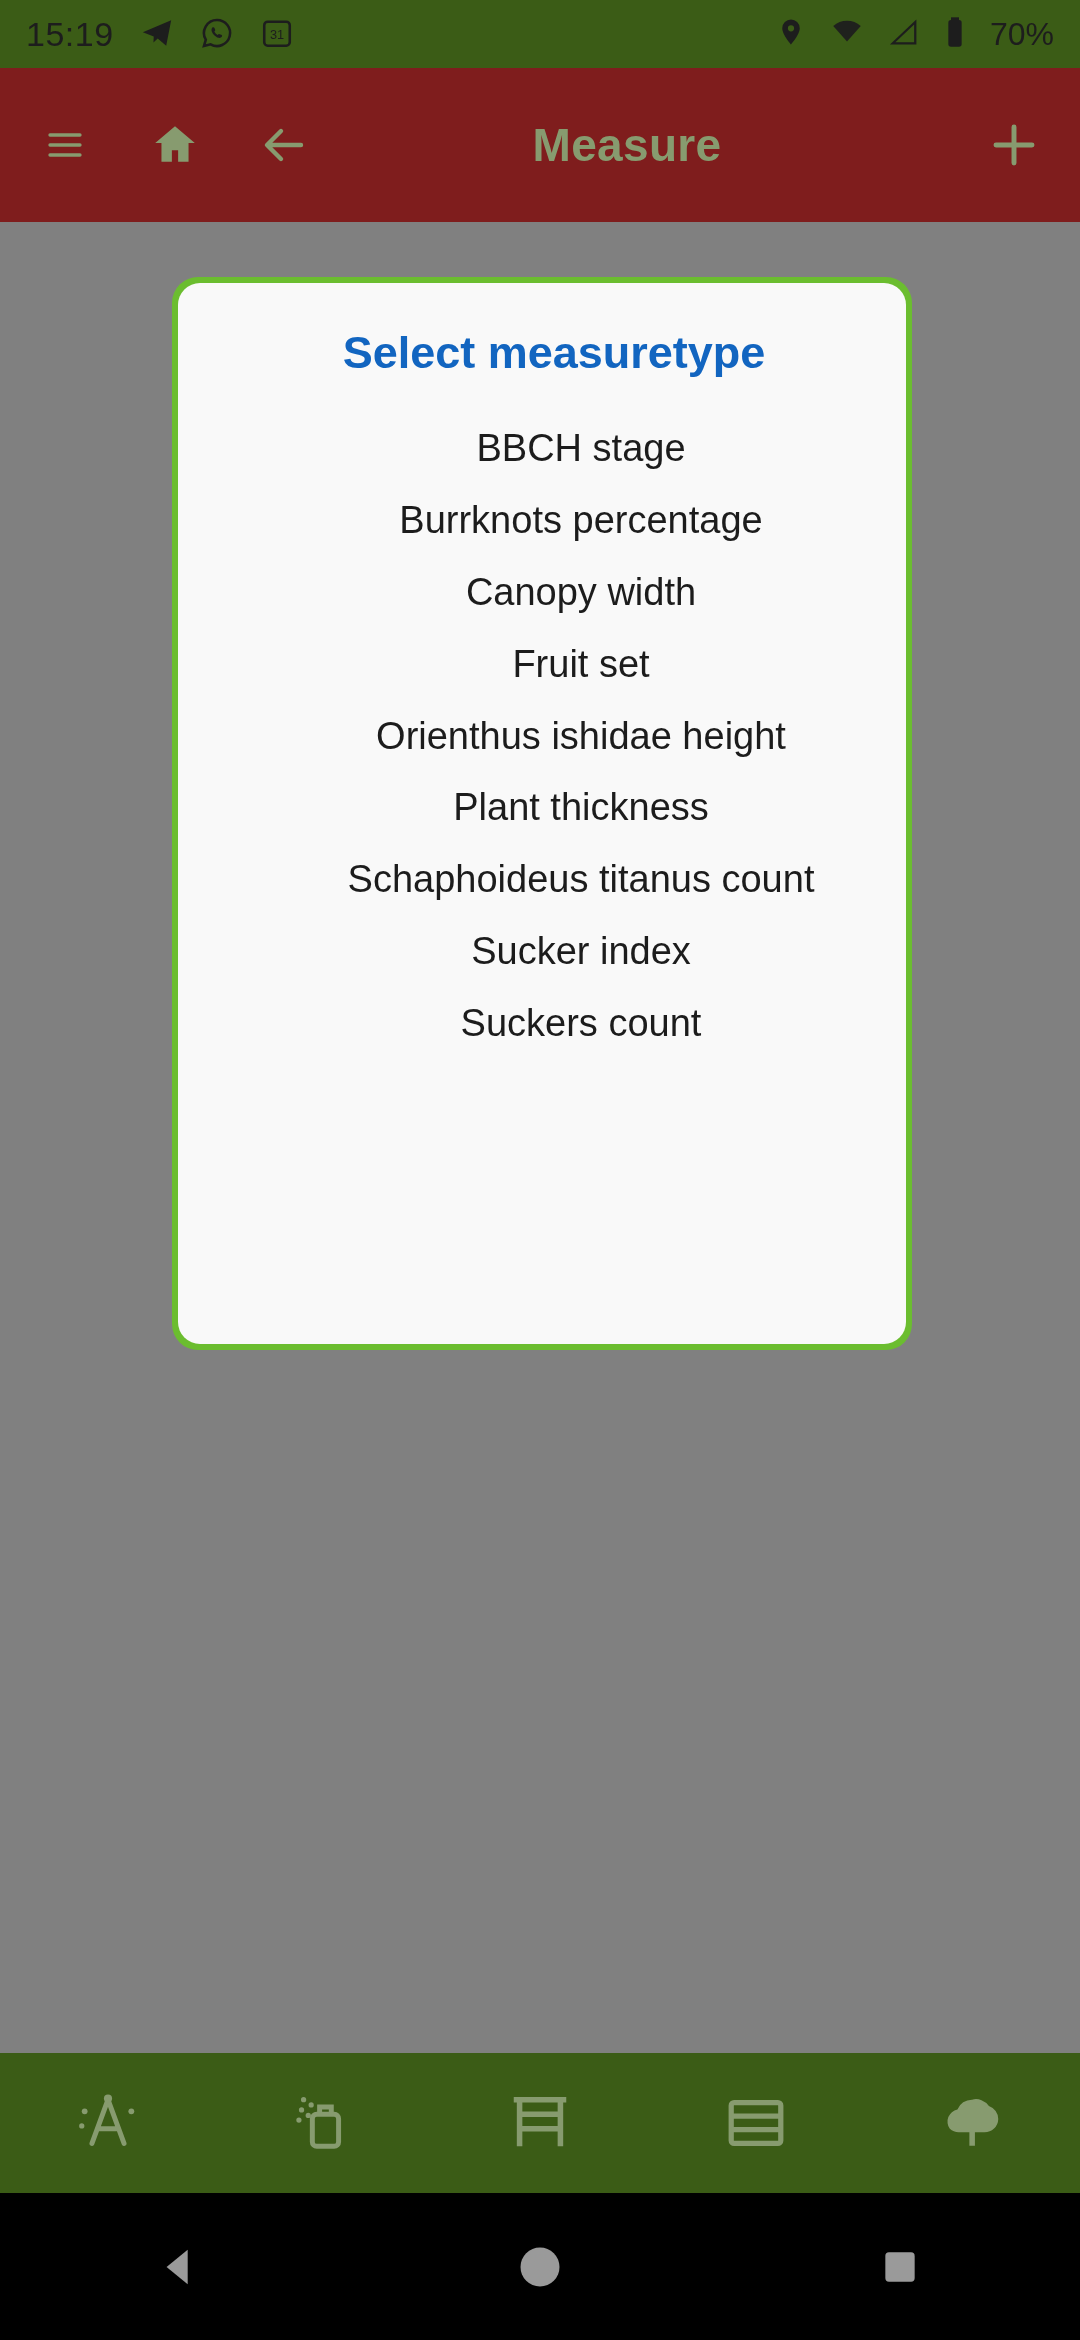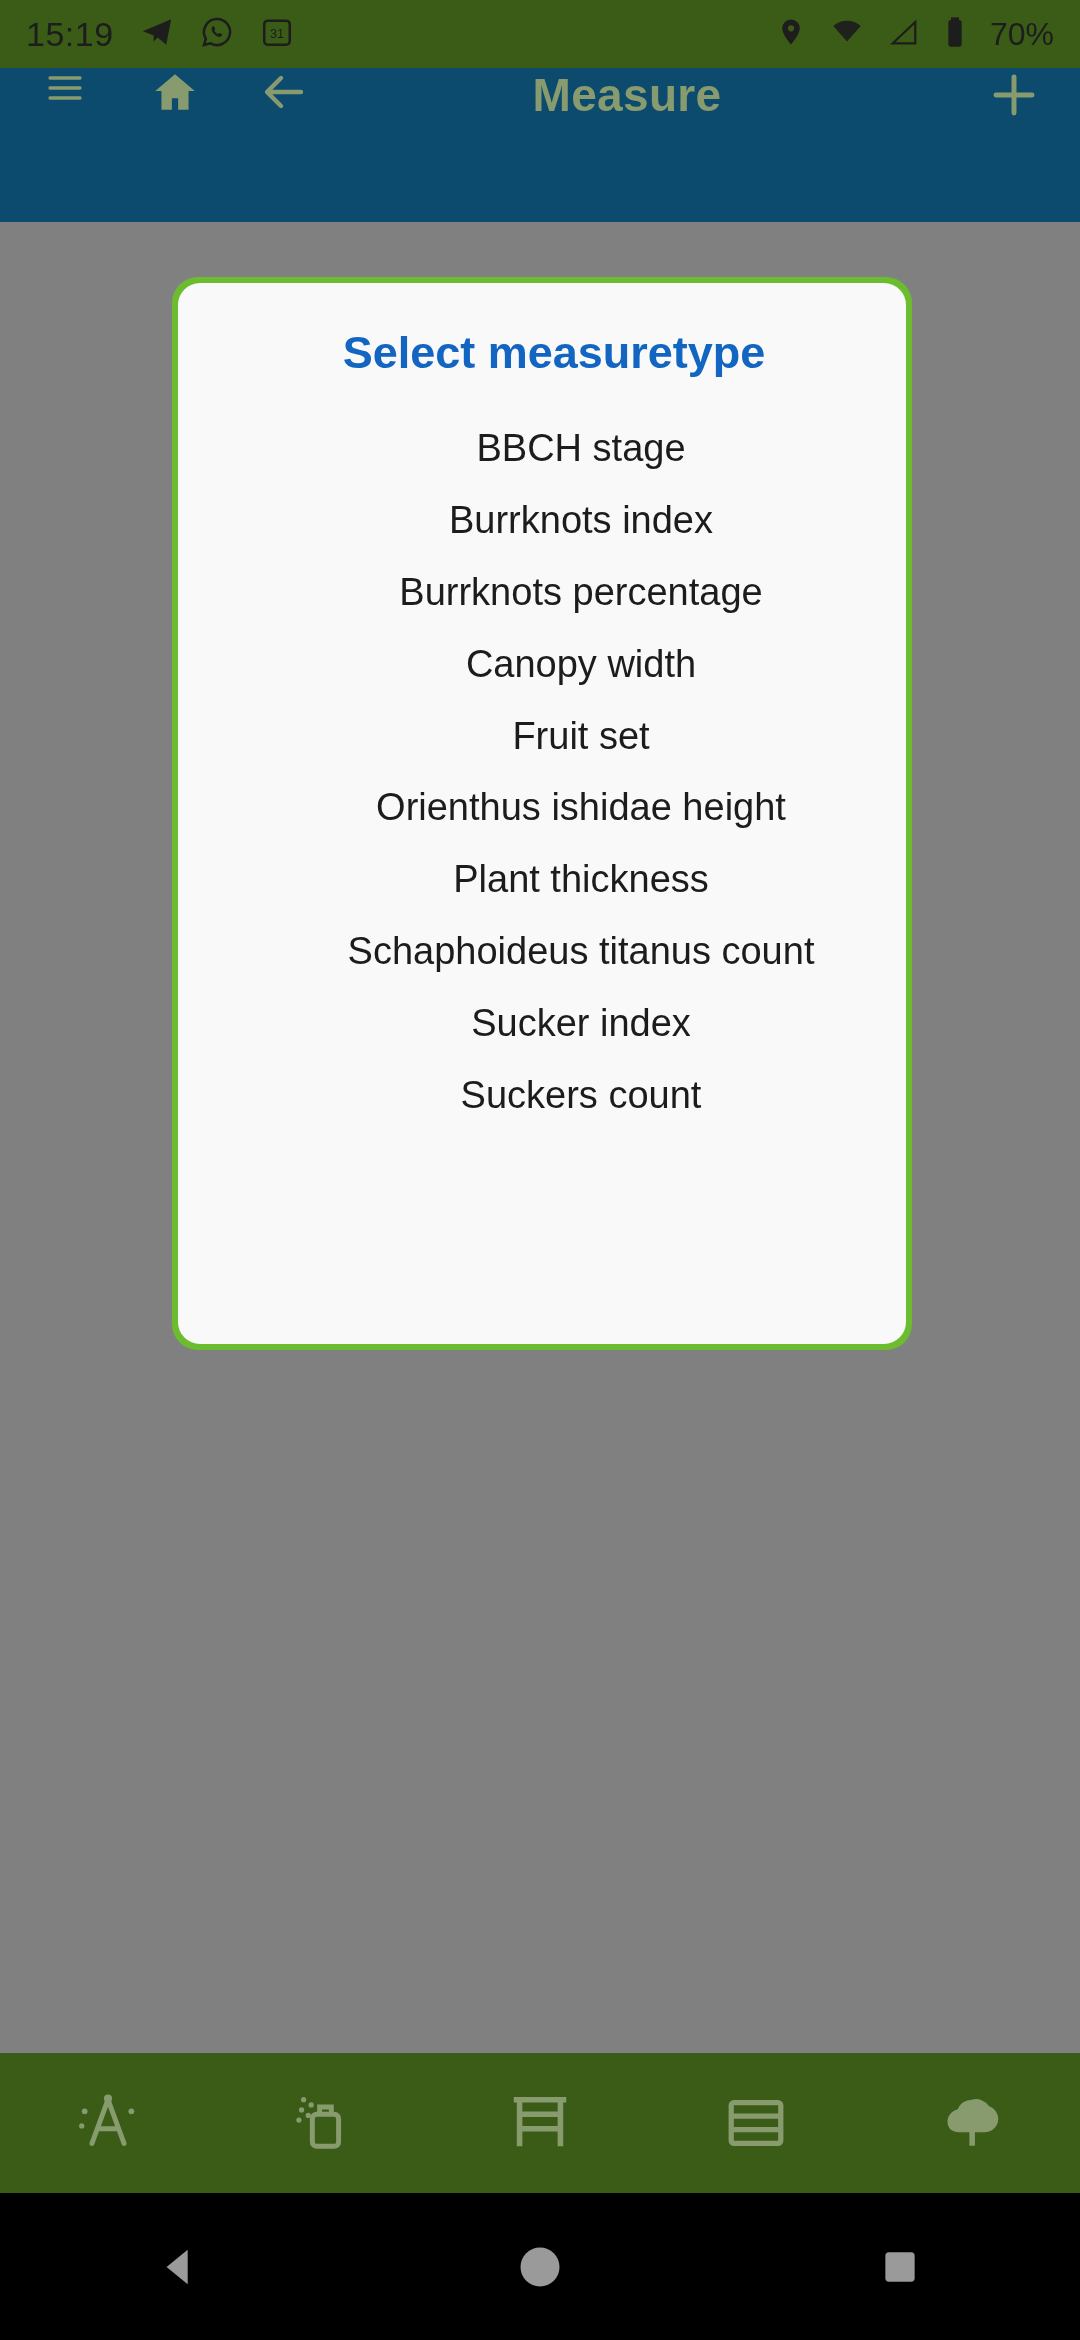--- a/index.html
+++ b/index.html
@@ -24,21 +24,21 @@
     width: 1080px;
     height: 68px;
     background: #3b5c16;
     display: flex;
     align-items: center;
     padding: 0 26px;
     color: #1a1a1a;
   }
   #status-left {
     display: flex;
-    align-items: flex-start;
+    align-items: flex-end;
     gap: 26px;
   }
   .clock {
     font-size: 34px;
     font-weight: 400;
     letter-spacing: 0.5px;
     color: #1d1d1d;
   }
   #status-right {
     position: absolute;
@@ -54,23 +54,23 @@
     color: #1d1d1d;
   }
   .sicon { display: block; }
 
   
   #app-bar {
     position: absolute;
     top: 68px; left: 0;
     width: 1080px;
     height: 154px;
-    background: #0c4a6e;
-    display: flex;
-    align-items: flex-start;
+    background: #7f1d1d;
+    display: flex;
+    align-items: center;
   }
   #app-bar .bar-btn {
     display: flex;
     align-items: center;
     justify-content: center;
   }
   #hamburger { width: 110px; margin-left: 10px; }
   #home-btn { width: 110px; }
   #back-btn { width: 110px; }
   #app-title {
@@ -230,21 +230,20 @@
       <svg width="54" height="54" viewBox="0 0 24 24">
           <path stroke="#879b6f" stroke-width="2.2" stroke-linecap="round" d="M12 4v16M4 12h16"></path>
         </svg>
     </div>
   </div>
 
   <div id="dialog">
     <div id="dialog-inner">
       <div id="dialog-title">Select measuretype</div>
       <div class="measure-item">BBCH stage</div>
-      <div class="measure-item">Burrknots index</div>
       <div class="measure-item">Burrknots percentage</div>
       <div class="measure-item">Canopy width</div>
       <div class="measure-item">Fruit set</div>
       <div class="measure-item">Orienthus ishidae height</div>
       <div class="measure-item">Plant thickness</div>
       <div class="measure-item">Schaphoideus titanus count</div>
       <div class="measure-item">Sucker index</div>
       <div class="measure-item">Suckers count</div>
 
     </div>

